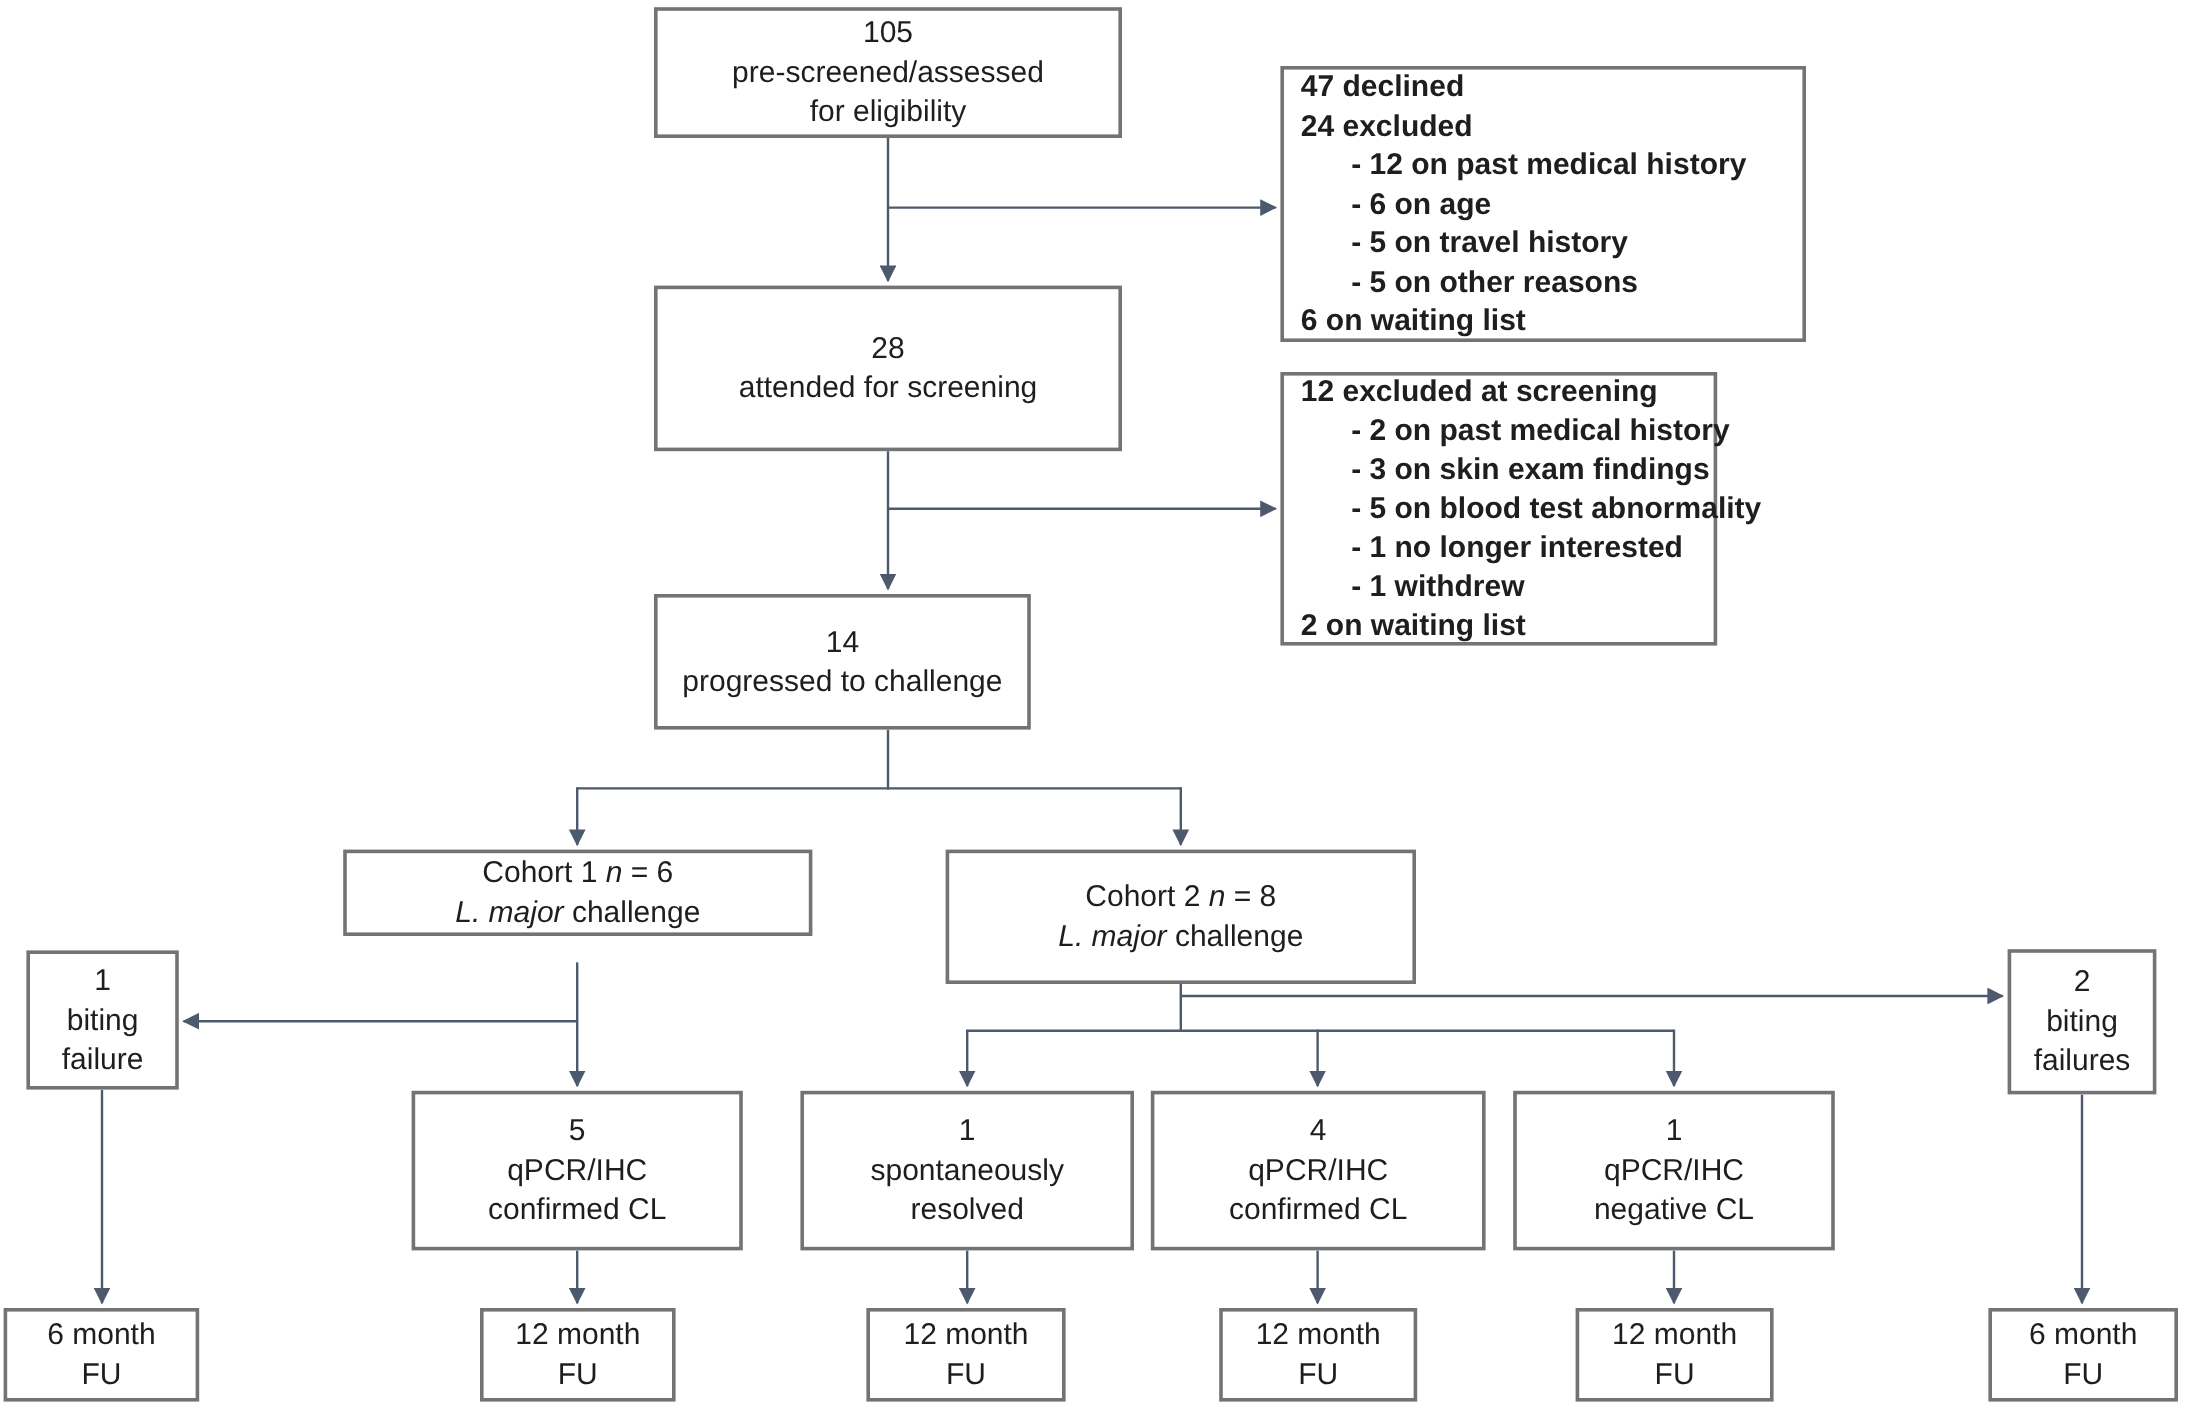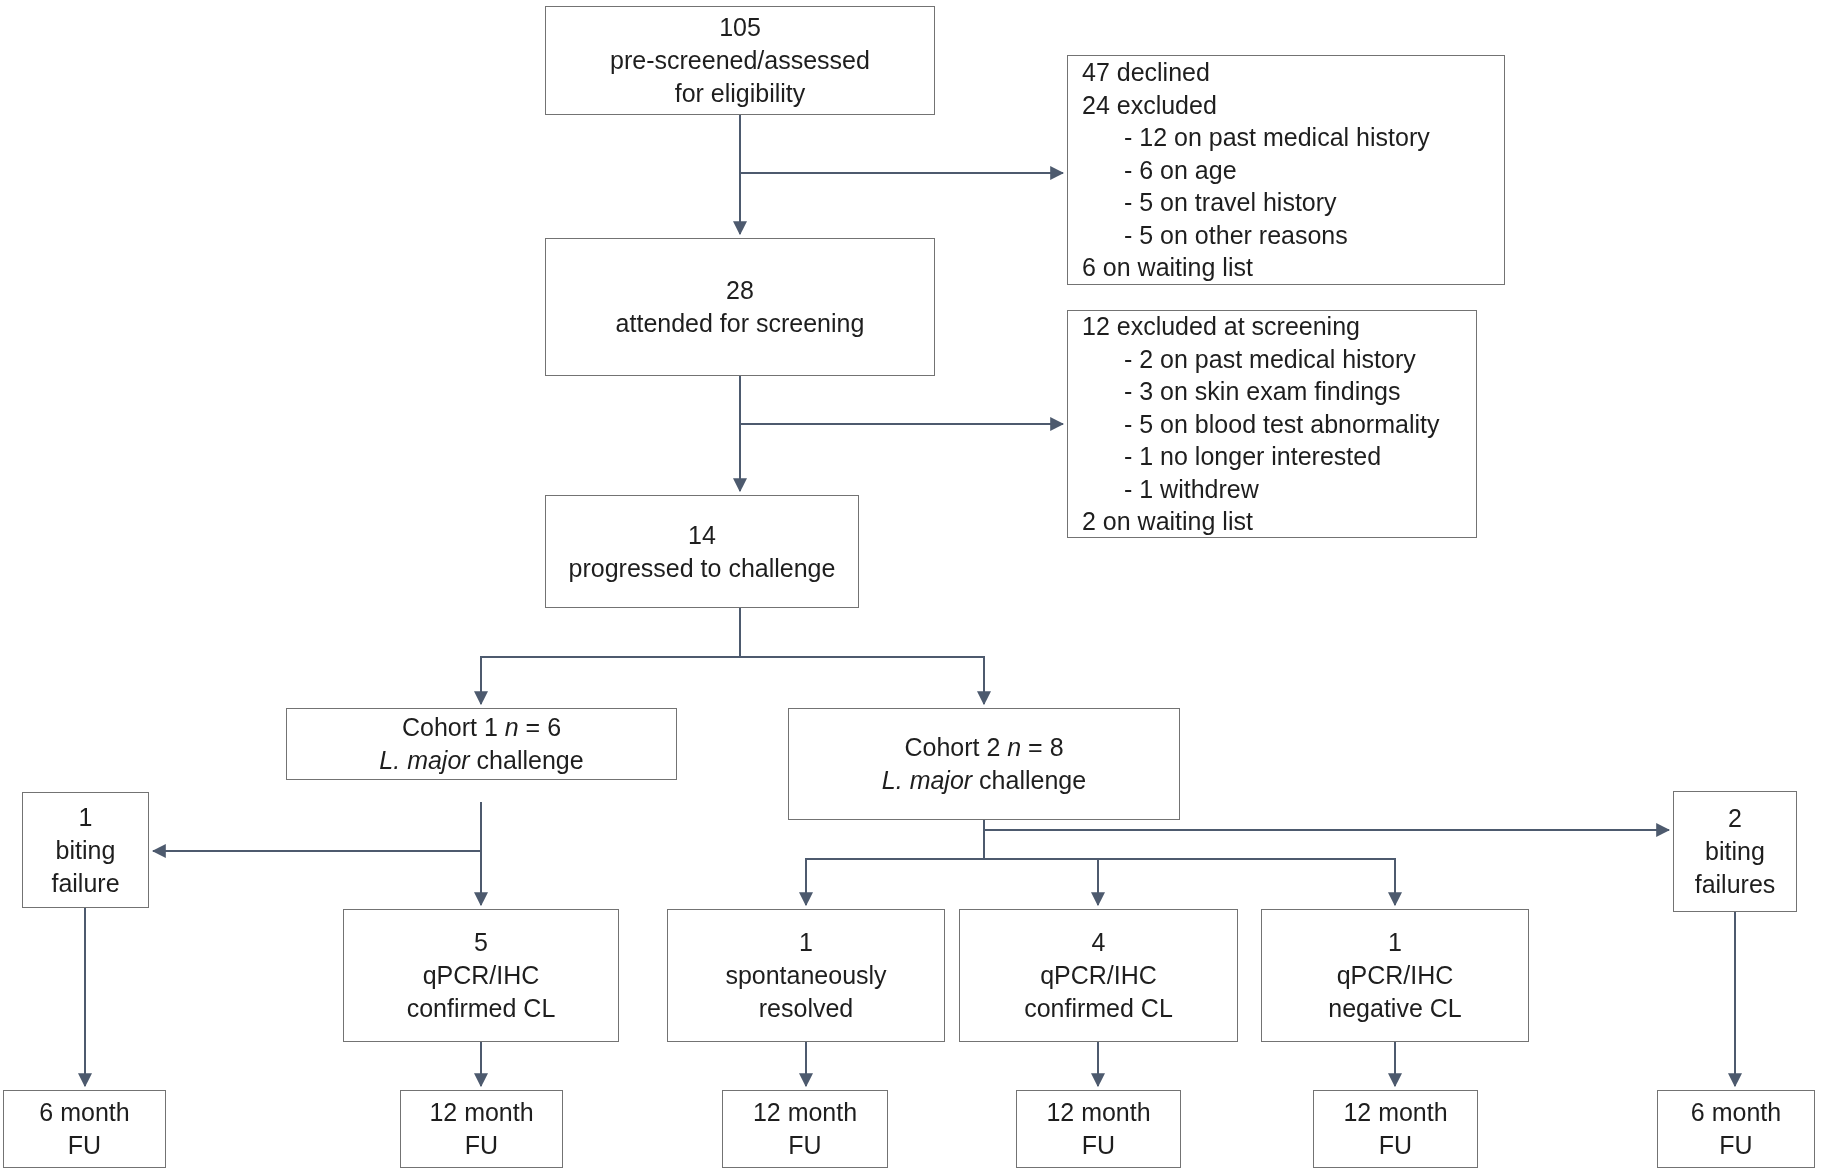--- a/index.html
+++ b/index.html
@@ -10,30 +10,30 @@
     background:#ffffff;
     font-family:"Liberation Sans","DejaVu Sans",sans-serif;
     color:#1e1e1e;
     overflow:hidden;
   }
   .wires{position:absolute;left:0;top:0;width:1821px;height:1172px;pointer-events:none;}
   .wires line{stroke:#4d5a6e;stroke-width:2;}
   .box{
     position:absolute;
     box-sizing:border-box;
-    border:1px solid #737373;
+    border:3px solid #737373;
     background:#ffffff;
     display:flex;
     flex-direction:column;
     justify-content:center;
     font-size:25px;
     line-height:33px;
   }
   .center{align-items:center;text-align:center;}
-  .leftalign{align-items:flex-start;text-align:left;padding:8px 10px 8px 14px;line-height:32.5px;}
+  .leftalign{align-items:flex-start;text-align:left;padding:8px 10px 8px 14px;line-height:32.5px;font-weight:bold;}
   .ind{padding-left:42px;}
   .it{font-style:italic;}
   .ln{white-space:pre;}
 </style>
 </head>
 <body>
 
 <div class="canvas">
 
   <svg class="wires" viewBox="0 0 1821 1172">
@@ -80,21 +80,21 @@
     <div class="ln ind">- 5 on travel history</div>
     <div class="ln ind">- 5 on other reasons</div>
     <div class="ln">6 on waiting list</div>
   </div>
 
   <div class="box center" style="left:545px;top:238px;width:390px;height:138px">
     <div class="ln">28</div>
     <div class="ln">attended for screening</div>
   </div>
 
-  <div class="box leftalign" style="left:1067px;top:310px;width:410px;height:228px">
+  <div class="box leftalign" style="left:1067px;top:310px;width:364px;height:228px">
     <div class="ln">12 excluded at screening</div>
     <div class="ln ind">- 2 on past medical history</div>
     <div class="ln ind">- 3 on skin exam findings</div>
     <div class="ln ind">- 5 on blood test abnormality</div>
     <div class="ln ind">- 1 no longer interested</div>
     <div class="ln ind">- 1 withdrew</div>
     <div class="ln">2 on waiting list</div>
   </div>
 
   <div class="box center" style="left:545px;top:495px;width:314px;height:113px">

